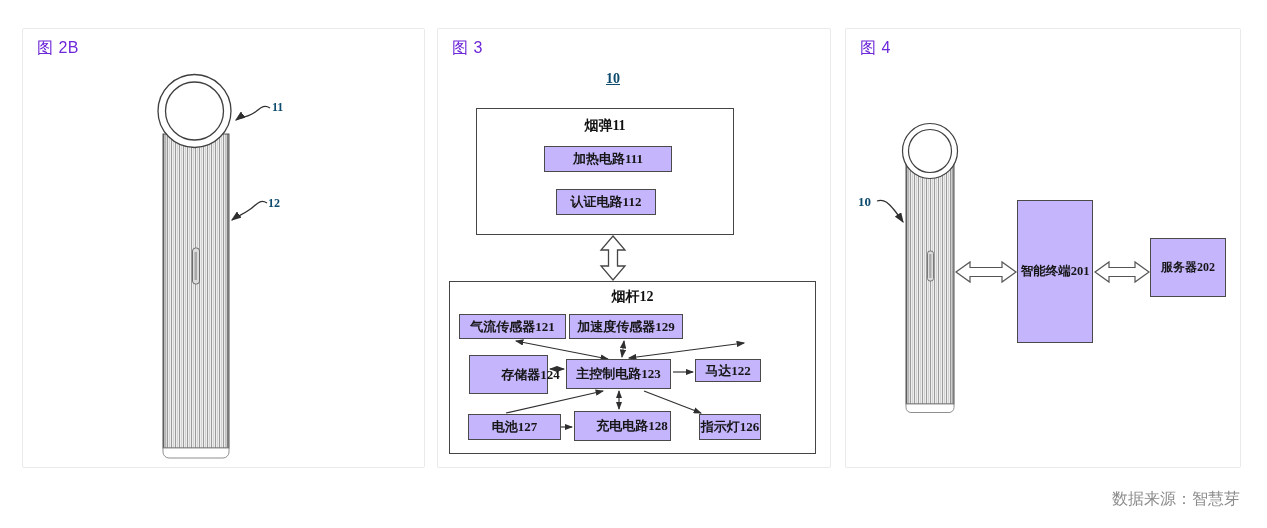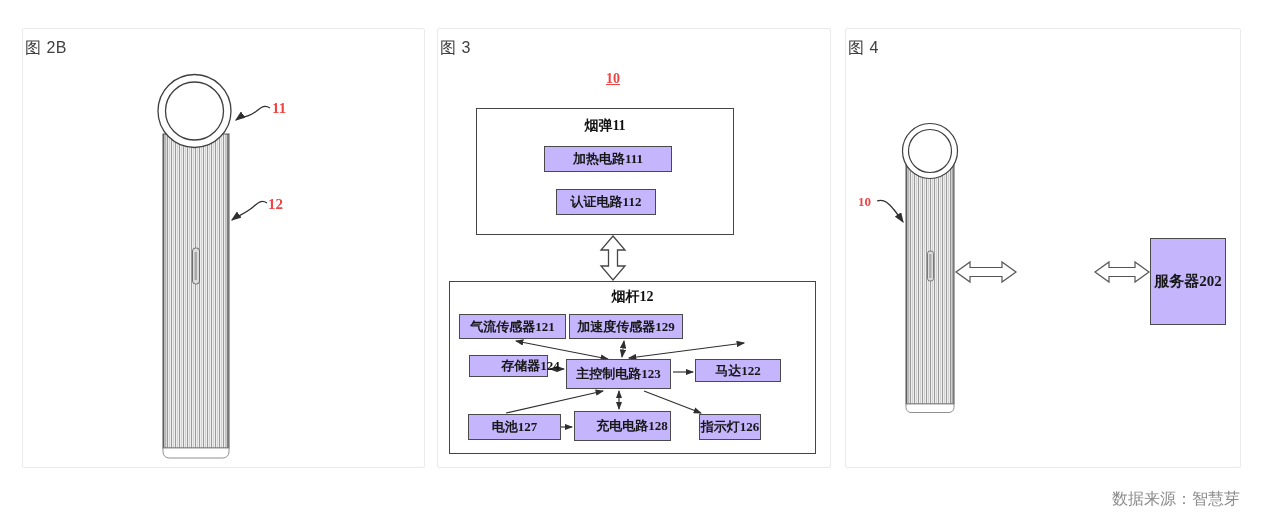--- a/index.html
+++ b/index.html
@@ -5,36 +5,36 @@
   html,body{margin:0;padding:0;}
   body{
     width:1267px;height:528px;position:relative;background:#ffffff;
     font-family:"Liberation Sans","DejaVu Sans",sans-serif;overflow:hidden;
   }
   .panel{
     position:absolute;top:28px;height:440px;background:#ffffff;
     border:1px solid #e8eaec;border-radius:2px;box-sizing:border-box;
   }
   .panel-title{
-    position:absolute;left:2px;top:9px;font-size:16px;color:#404040;
+    position:absolute;left:14px;top:9px;font-size:16px;color:#6d28d9;
     letter-spacing:.5px;
   }
   .fig-svg{position:absolute;left:0;top:0;}
-  .dtext{font-family:"Liberation Serif","DejaVu Serif",serif;color:#ef4444;font-weight:bold;}
+  .dtext{font-family:"Liberation Serif","DejaVu Serif",serif;color:#0c4a6e;font-weight:bold;}
   .dbox{
     position:absolute;border:1px solid #4a4a4a;background:#c4b5fd;box-sizing:border-box;
     display:flex;align-items:center;justify-content:center;white-space:nowrap;
     font-family:"Liberation Serif","DejaVu Serif",serif;font-size:13px;font-weight:bold;color:#161616;
   }
   .gbox{position:absolute;border:1.4px solid #454545;box-sizing:border-box;background:transparent;}
   .gbox-label{
     position:absolute;left:0;right:0;text-align:center;
     font-family:"Liberation Serif","DejaVu Serif",serif;font-size:14px;font-weight:bold;color:#111;
   }
-  .ref-num{position:absolute;font-size:15px;}
+  .ref-num{position:absolute;font-size:12px;}
   .sys-ref{
     position:absolute;text-align:center;font-size:14px;text-decoration:underline;
   }
   .caption{
     position:absolute;right:27px;top:489px;font-size:16px;color:#8c8c8c;
   }
 </style>
 </head>
 <body>
 
@@ -113,23 +113,23 @@
     <div class="gbox-label" style="top:8px;">烟弹11</div>
   </div>
   <div class="dbox" style="left:106px;top:117px;width:128px;height:26px;">加热电路111</div>
   <div class="dbox" style="left:118px;top:160px;width:100px;height:26px;text-align:right;">认证电路112</div>
 
   <div class="gbox" style="left:11px;top:252px;width:367px;height:173px;">
     <div class="gbox-label" style="top:6px;">烟杆12</div>
   </div>
   <div class="dbox" style="left:21px;top:285px;width:107px;height:25px;">气流传感器121</div>
   <div class="dbox" style="left:131px;top:285px;width:114px;height:25px;">加速度传感器129</div>
-  <div class="dbox" style="left:31px;top:326px;width:79px;height:22px;padding-left:44px;">存储器124</div>
+  <div class="dbox" style="left:31px;top:326px;width:79px;height:39px;padding-left:44px;">存储器124</div>
   <div class="dbox" style="left:128px;top:330px;width:105px;height:30px;">主控制电路123</div>
-  <div class="dbox" style="left:257px;top:330px;width:86px;height:23px;">马达122</div>
+  <div class="dbox" style="left:257px;top:330px;width:66px;height:23px;">马达122</div>
   <div class="dbox" style="left:30px;top:385px;width:93px;height:26px;">电池127</div>
   <div class="dbox" style="left:136px;top:382px;width:97px;height:30px;padding-left:19px;">充电电路128</div>
   <div class="dbox" style="left:261px;top:385px;width:62px;height:26px;">指示灯126</div>
 </section>
 
 <section class="panel" style="left:845px;width:396px;">
   <div class="panel-title">图 4</div>
 
   <svg class="fig-svg" width="396" height="440" viewBox="0 0 396 440">
     <defs>
@@ -159,16 +159,17 @@
       <circle cx="84" cy="122" r="21.5" fill="#ffffff" stroke="#3f3f3f" stroke-width="1.2"></circle>
     </g>
 
     <path d="M31,172 C39,169 44,176 49,182 C53,187 55,190 57,193" fill="none" stroke="#2f2f2f" stroke-width="1.3" marker-end="url(#arrowP3)"></path>
 
     <polygon points="110,243 124,233 124,238.5 156,238.5 156,233 170,243 156,253 156,247.5 124,247.5 124,253" fill="#ffffff" stroke="#555" stroke-width="1.2"></polygon>
     <polygon points="249,243 263,233 263,238.5 289,238.5 289,233 303,243 289,253 289,247.5 263,247.5 263,253" fill="#ffffff" stroke="#555" stroke-width="1.2"></polygon>
   </svg>
 
   <div class="ref-num dtext" style="left:12px;top:165px;font-size:13px;">10</div>
-  <div class="dbox" style="left:304px;top:209px;width:76px;height:87px;font-size:15px;">服务器202</div>
+  <div class="dbox" style="left:171px;top:171px;width:76px;height:143px;font-size:12.5px;">智能终端201</div>
+  <div class="dbox" style="left:304px;top:209px;width:76px;height:59px;font-size:12px;">服务器202</div>
 </section>
 
 <div class="caption">数据来源：智慧芽</div>
 
 </body></html>

